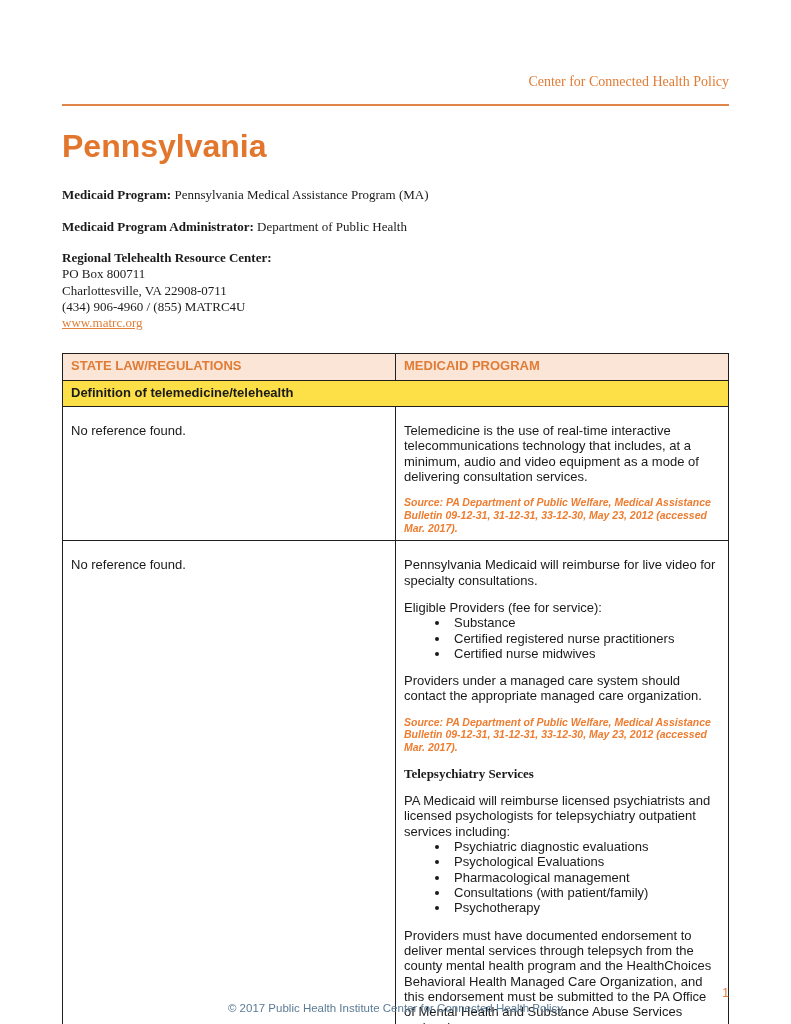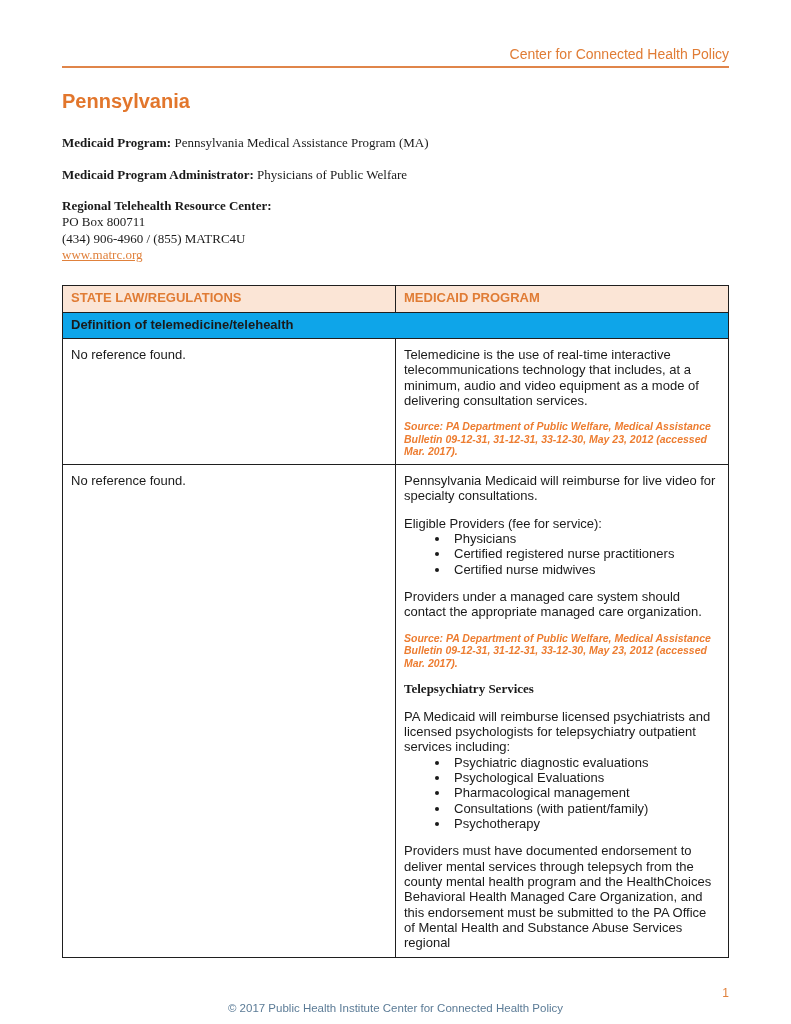--- a/index.html
+++ b/index.html
@@ -9,31 +9,32 @@
     margin:0 auto;
     background:#ffffff;
     font-family:"Liberation Sans","DejaVu Sans",sans-serif;
     color:#1a1a1a;
     overflow:hidden;
     box-sizing:border-box;
   }
   .content{position:absolute;left:62px;right:62px;top:0;}
   
   .brand-row{
-    margin-top:46px;
+    margin-top:74px;
     text-align:right;
     font-size:14px;
     color:#E07C35;
-    padding-bottom:4px;
+    padding-bottom:14px;
     border-bottom:2px solid #E0854A;
+    font-family:Liberation Serif, serif;
   }
   
   .doc-title{
     margin:22px 0 0 0;
-    font-size:20px;
+    font-size:32px;
     font-weight:bold;
     color:#E2762C;
   }
   
   .info{margin-top:22px;font-size:13px;line-height:1.2;font-family:Liberation Serif, serif;}
   .info p{margin:0 0 16px 0;}
   .info .lbl{font-weight:bold;}
   .addr{margin:0;line-height:1.25;}
   .addr div{margin:0;}
   a.site-link{color:#E0813C;text-decoration:underline;}
@@ -55,25 +56,25 @@
   }
   th.col-head{
     width:50%;
     background:#FBE5D6;
     color:#E07C35;
     font-weight:bold;
     font-size:13px;
     padding:6px 8px;
   }
   td.section-row{
-    background:#0ea5e9;
+    background:#fde047;
     font-weight:bold;
     padding:4px 8px;
   }
-  td.body-cell p{margin:4px 0 12px 0;}
+  td.body-cell p{margin:12px 0 12px 0;}
   td.body-cell p:last-child{margin-bottom:0;}
   .src{
     color:#ED7D31;
     font-weight:bold;
     font-style:italic;
     font-size:10.5px;
     line-height:1.2;
   }
   .sub-head{font-weight:bold;margin:0;font-family:Liberation Serif, serif;}
   ul.bullets{margin:0 0 12px 0;padding:0 0 0 46px;list-style-type:disc;}
@@ -106,25 +107,26 @@
 
     <h1 class="doc-title">Pennsylvania</h1>
 
     <div class="info">
       <p>
         <span class="lbl">Medicaid Program:</span>
         <span>Pennsylvania Medical Assistance Program (MA)</span>
       </p>
       <p>
         <span class="lbl">Medicaid Program Administrator:</span>
-        <span>Physicians of Public Welfare</span>
+        <span>Department of Public Health</span>
       </p>
       <div class="addr">
         <div class="lbl">Regional Telehealth Resource Center:</div>
         <div>PO Box 800711</div>
+        <div>Charlottesville, VA 22908-0711</div>
         <div>(434) 906-4960 / (855) MATRC4U</div>
         <div><a class="site-link" href="#">www.matrc.org</a></div>
       </div>
     </div>
 
     <table class="policy">
       <tbody>
           <tr>
         <th class="col-head">STATE LAW/REGULATIONS</th>
         <th class="col-head">MEDICAID PROGRAM</th>
@@ -144,21 +146,21 @@
       </tr>
 
       <tr>
         <td class="body-cell">
           <p>No reference found.</p>
         </td>
         <td class="body-cell">
           <p>Pennsylvania Medicaid will reimburse for live video for specialty consultations.</p>
           <p class="sub" style="margin-bottom:0">Eligible Providers (fee for service):</p>
           <ul class="bullets">
-                <li>Physicians</li>
+                <li>Substance</li>
                 <li>Certified registered nurse practitioners</li>
                 <li>Certified nurse midwives</li>
               </ul>
           <p>Providers under a managed care system should contact the appropriate managed care organization.</p>
           <p class="src">Source: PA Department of Public Welfare, Medical Assistance Bulletin 09-12-31, 31-12-31, 33-12-30, May 23, 2012 (accessed Mar. 2017).</p>
           <p class="sub-head">Telepsychiatry Services</p>
           <p style="margin-bottom:0">PA Medicaid will reimburse licensed psychiatrists and licensed psychologists for telepsychiatry outpatient services including:</p>
           <ul class="bullets">
                 <li>Psychiatric diagnostic evaluations</li>
                 <li>Psychological Evaluations</li>

